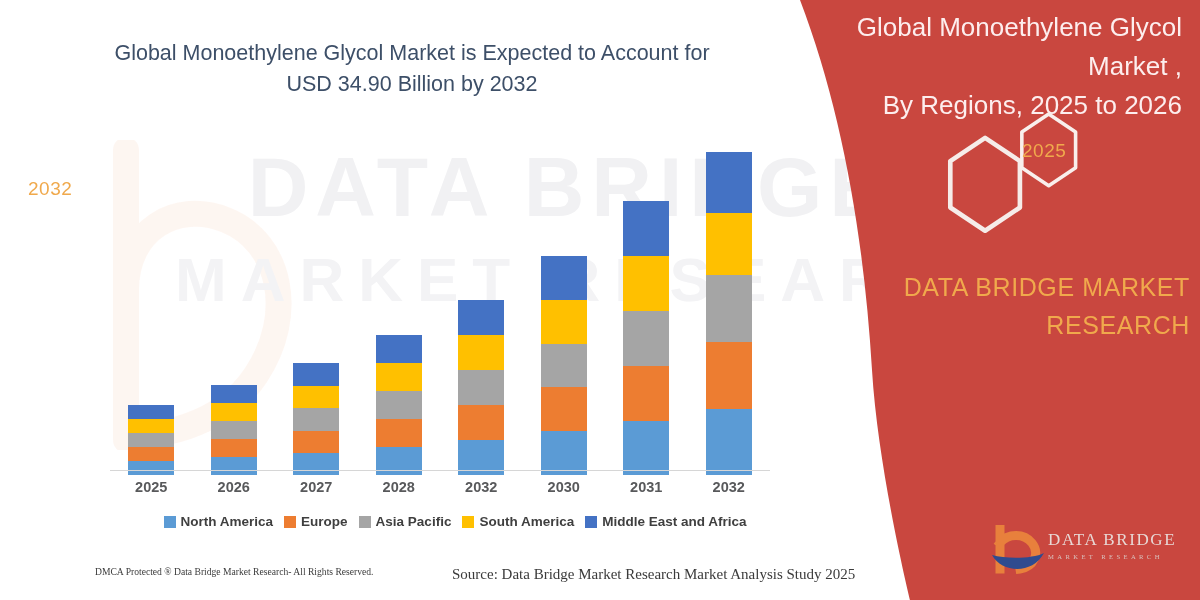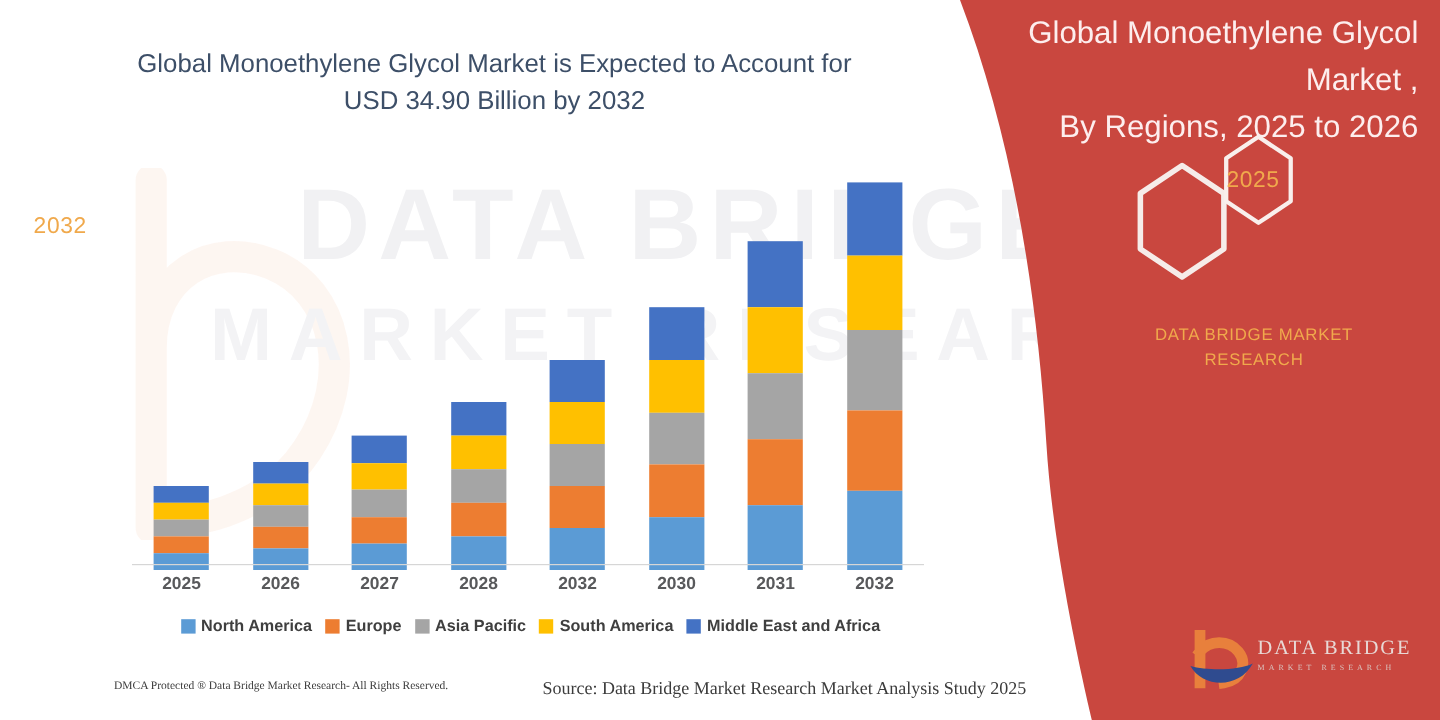--- a/index.html
+++ b/index.html
@@ -46,21 +46,21 @@
   .seg { width:100%; }
 
   .xlabels { position:absolute; left:110px; top:479px; width:660px; height:24px; }
   .xlab {
     position:absolute; width:60px; text-align:center;
     font-size:14.5px; font-weight:700; color:#58595b;
   }
 
   
   .legend {
-    position:absolute; left:112px; top:514px; width:660px;
+    position:absolute; left:125px; top:514px; width:660px;
     display:flex; align-items:center; justify-content:center; gap:11px;
     flex-wrap:nowrap;
   }
   .lg-item { display:flex; align-items:center; gap:5px; }
   .lg-swatch { width:12px; height:12px; flex:0 0 12px; }
   .lg-label { font-size:13.5px; font-weight:700; color:#3f3f3f; white-space:nowrap; }
 
   
   .footer { position:absolute; left:0; top:566px; width:800px; height:22px; }
   .f-dmca {
@@ -86,21 +86,21 @@
   .hexwrap { position:absolute; left:930px; top:106px; width:180px; height:130px; }
   .hex-label {
     position:absolute; color:#f0a94c; font-size:19px; font-weight:400;
     letter-spacing:.5px;
   }
   .hex-2032 { left:28px; top:178px; }
   .hex-2025 { left:1022px; top:140px; }
 
   .dbmr {
     position:absolute; left:900px; top:268px; width:290px;
-    text-align:center; color:#f0a94c; font-size:14px;
+    text-align:right; color:#f0a94c; font-size:25px;
     line-height:1.52; letter-spacing:.6px;
   }
 
   
   .logo { position:absolute; left:988px; top:525px; width:200px; height:56px; }
   .logo-txt {
     position:absolute; left:60px; top:6px; width:140px;
     color:#e8d9d6; font-family:"Liberation Serif", serif;
   }
   .logo-main { font-size:17px; letter-spacing:1.6px; line-height:1.1; }

